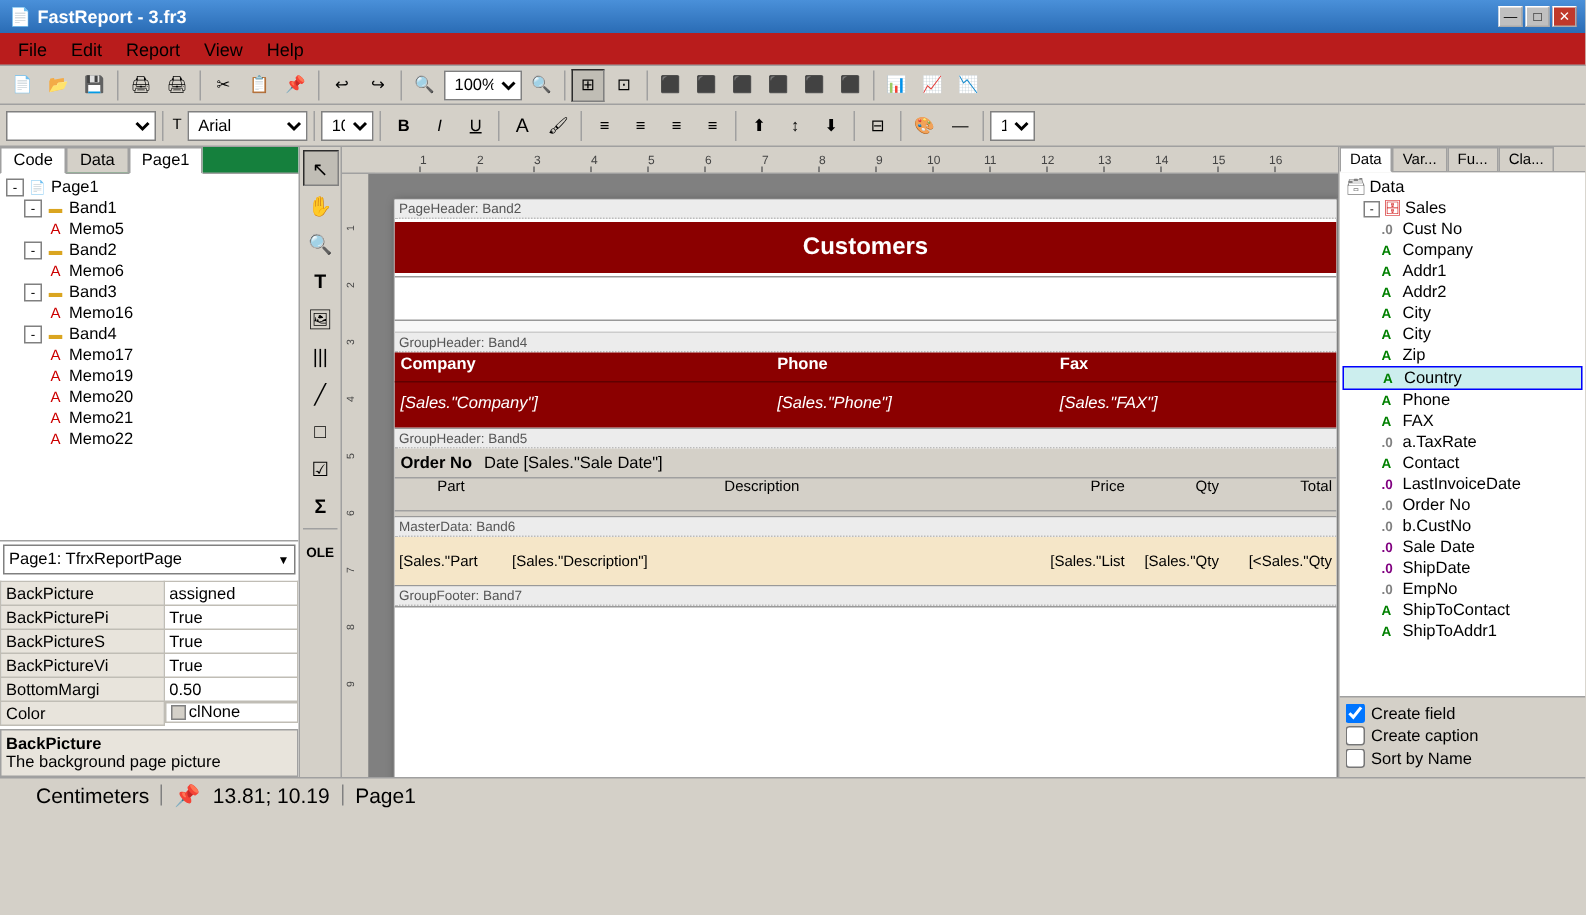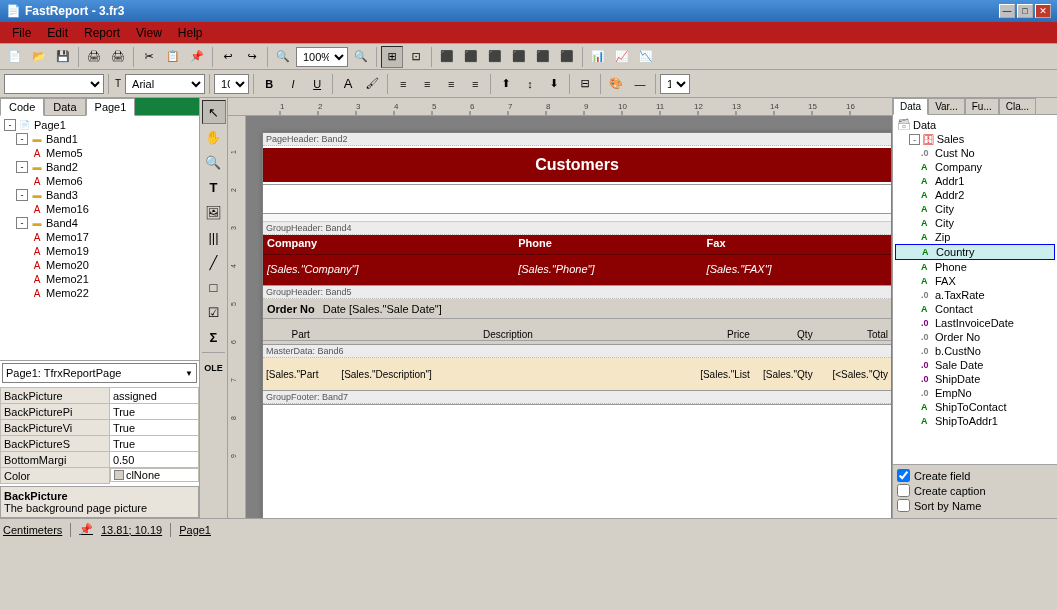--- a/index.html
+++ b/index.html
@@ -277,25 +277,25 @@
         <tbody>
             <tr>
           <td style="background:#e8e4dc; padding:0 3px; border:1px solid #c0bdb5; width:55%;">BackPicture</td>
           <td style="background:white; padding:0 3px; border:1px solid #c0bdb5;">assigned</td>
         </tr>
         <tr>
           <td style="background:#e8e4dc; padding:0 3px; border:1px solid #c0bdb5;">BackPicturePi</td>
           <td style="background:white; padding:0 3px; border:1px solid #c0bdb5;">True</td>
         </tr>
         <tr>
-          <td style="background:#e8e4dc; padding:0 3px; border:1px solid #c0bdb5;">BackPictureVi</td>
+          <td style="background:#e8e4dc; padding:0 3px; border:1px solid #c0bdb5;">BackPictureS</td>
           <td style="background:white; padding:0 3px; border:1px solid #c0bdb5;">True</td>
         </tr>
         <tr>
-          <td style="background:#e8e4dc; padding:0 3px; border:1px solid #c0bdb5;">BackPictureS</td>
+          <td style="background:#e8e4dc; padding:0 3px; border:1px solid #c0bdb5;">BackPictureVi</td>
           <td style="background:white; padding:0 3px; border:1px solid #c0bdb5;">True</td>
         </tr>
         <tr>
           <td style="background:#e8e4dc; padding:0 3px; border:1px solid #c0bdb5;">BottomMargi</td>
           <td style="background:white; padding:0 3px; border:1px solid #c0bdb5;">0.50</td>
         </tr>
         <tr>
           <td style="background:#e8e4dc; padding:0 3px; border:1px solid #c0bdb5;">Color</td>
           <td style="background:white; padding:0 3px; border:1px solid #c0bdb5; display:flex; align-items:center; gap:2px;">
             <span style="display:inline-block; width:10px; height:10px; background:#d4d0c8; border:1px solid #808080;"></span>
@@ -433,21 +433,21 @@
             <div class="design-band-title" style="font-size:9px; color:#555; padding:1px 3px; background:#ececec; border-bottom:1px dotted #bbb;">
               GroupHeader: Band5
             </div>
             <div style="height:45px; background:#d4d0c8; position:relative;">
 
               <div style="display:flex; padding:2px 4px; height:20px; align-items:center; border-bottom:1px solid #a0a0a0;">
                 <span style="font-size:11px; font-weight:bold; margin-right:8px;">Order No</span>
                 <span style="font-size:11px;">Date [Sales."Sale Date"]</span>
               </div>
 
-              <div style="display:flex; height:22px; align-items:flex-end; border-bottom:1px solid #a0a0a0;">
+              <div style="display:flex; height:22px; align-items:flex-start; border-bottom:1px solid #a0a0a0;">
                 <div style="width:12%; padding:0 3px; font-size:10px; text-align:center;">Part</div>
                 <div style="flex:1; padding:0 3px; font-size:10px; text-align:center;">Description</div>
                 <div style="width:12%; padding:0 3px; font-size:10px; text-align:right;">Price</div>
                 <div style="width:10%; padding:0 3px; font-size:10px; text-align:right;">Qty</div>
                 <div style="width:12%; padding:0 3px; font-size:10px; text-align:right;">Total</div>
               </div>
             </div>
           </div>
 
           <div class="design-band" style="border-bottom:1px solid #999;">
@@ -589,20 +589,20 @@
         <span>Create caption</span>
       </div>
       <div class="checkbox-row">
         <input type="checkbox" style="margin: 0px;">
         <span>Sort by Name</span>
       </div>
     </div>
   </div>
 </div>
 
-<div id="statusbar" style="height:22px; background:#d4d0c8; border-top:1px solid #a0a0a0; display:flex; align-items:center; padding:0 3px; font-size:11px; gap:8px;text-decoration:underline;">
+<div id="statusbar" style="height:22px; background:#d4d0c8; border-top:1px solid #a0a0a0; display:flex; align-items:center; padding:0 24px; font-size:14px; gap:8px;">
   <span>Centimeters</span>
   <div class="status-sep" style="width:1px; height:14px; background:#808080;"></div>
   <span>📌</span>
   <span>13.81; 10.19</span>
   <div class="status-sep" style="width:1px; height:14px; background:#808080;"></div>
   <span>Page1</span>
 </div>
 
 </body></html>

